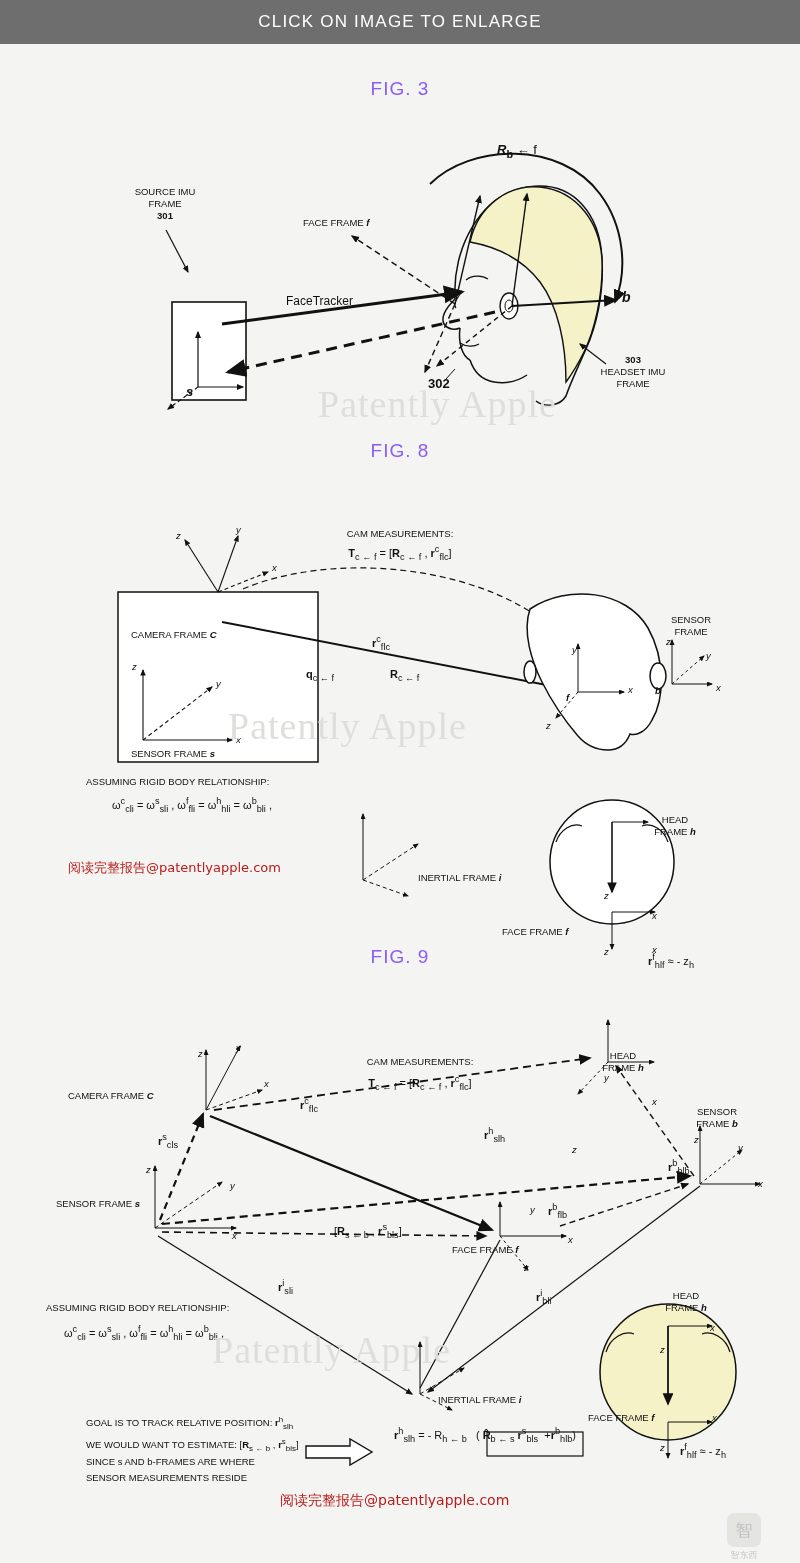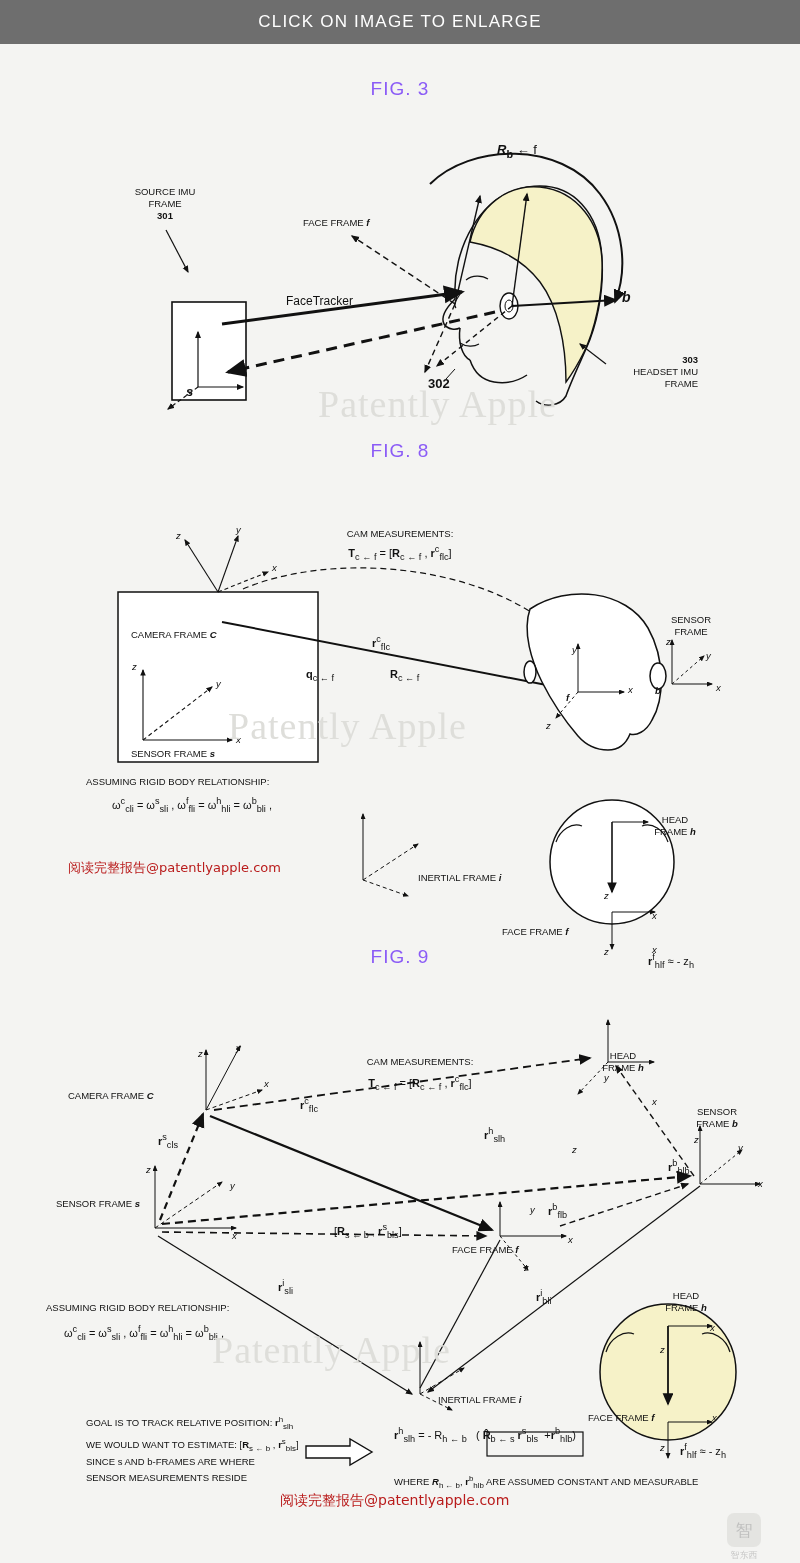--- a/index.html
+++ b/index.html
@@ -122,21 +122,21 @@
   </div>
   <div class="lbl bold ital" style="left:622px;top:245px;font-size:14px;">
     <span>b</span>
   </div>
   <div class="lbl bold ital" style="left:186px;top:340px;font-size:13px;">
     <span>s</span>
   </div>
   <div class="lbl bold" style="left:428px;top:332px;font-size:13px;">
     <span>302</span>
   </div>
-  <div class="lbl c" style="left:568px;top:310px;width:130px;text-align:right;">
+  <div class="lbl c" style="left:568px;top:310px;width:130px;">
     <b>303</b><br>
     <span>HEADSET IMU</span><br>
     <span>FRAME</span>
   </div>
   <div class="wm" style="left:318px;top:338px;">Patently Apple</div>
 
   <div class="fig-title" style="left:0;top:396px;width:800px;">FIG. 8</div>
 
   <svg width="800" height="520" style="top:400px;left:0">
 
@@ -380,23 +380,20 @@
   </div>
   <div class="lbl" style="left:86px;top:1412px;">
     <span>SINCE s AND b-FRAMES ARE WHERE</span>
   </div>
   <div class="lbl" style="left:86px;top:1428px;">
     <span>SENSOR MEASUREMENTS RESIDE</span>
   </div>
   <div class="lbl" style="left:394px;top:1382px;font-size:11px;">
     <b>r</b><sup>h</sup><sub>slh</sub> = - R<sub>h ← b</sub> &nbsp;&nbsp;( <b>R̂</b><sub>b ← s</sub> <b>r</b><sup>s</sup><sub>bls</sub> &nbsp;+<b>r</b><sup>b</sup><sub>hlb</sub>)
   </div>
-  <div class="lbl" style="left:394px;top:1430px;">
-    WHERE <b><i>R</i></b><sub>h ← b</sub>, <b>r</b><sup>b</sup><sub>hlb</sub> ARE ASSUMED CONSTANT AND MEASURABLE
-  </div>
 
   <div class="lbl ital" style="left:198px;top:1004px;">z</div>
   <div class="lbl ital" style="left:236px;top:998px;">y</div>
   <div class="lbl ital" style="left:264px;top:1034px;">x</div>
   <div class="lbl ital" style="left:146px;top:1120px;">z</div>
   <div class="lbl ital" style="left:230px;top:1136px;">y</div>
   <div class="lbl ital" style="left:232px;top:1186px;">x</div>
   <div class="lbl ital" style="left:604px;top:1028px;">y</div>
   <div class="lbl ital" style="left:652px;top:1052px;">x</div>
   <div class="lbl ital" style="left:572px;top:1100px;">z</div>

